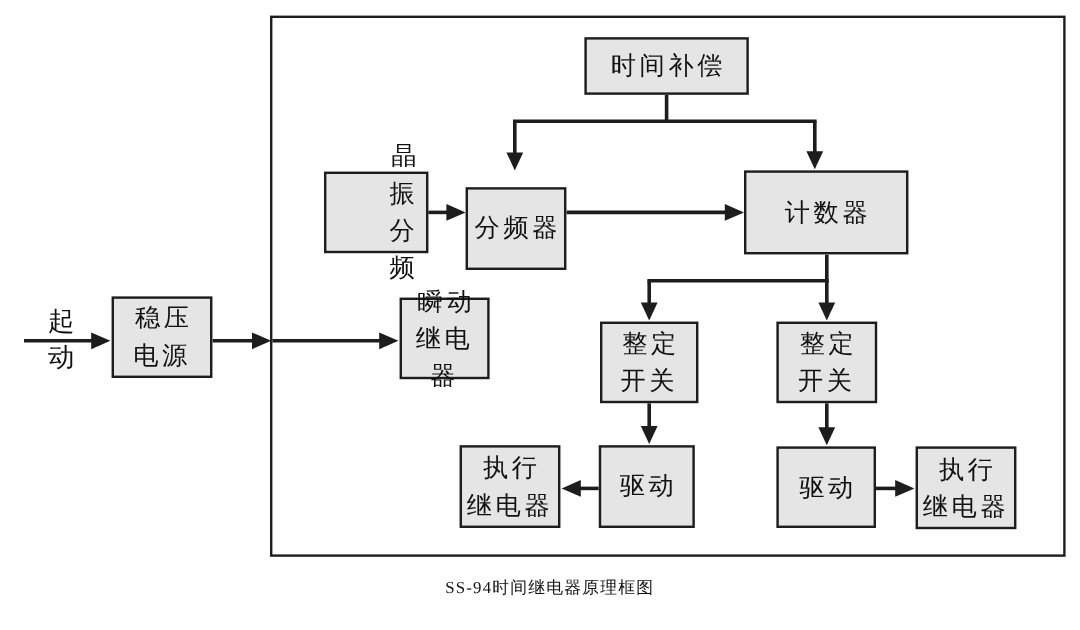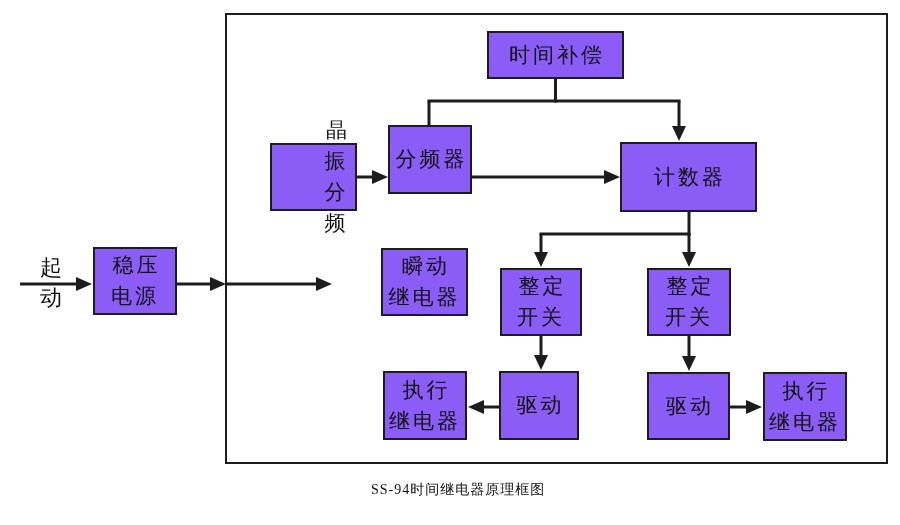--- a/index.html
+++ b/index.html
@@ -29,21 +29,21 @@
     top: 13px;
     width: 663px;
     height: 451px;
     border: 2px solid #1d1d1d;
     box-sizing: border-box;
     background: transparent;
   }
   .node {
     position: absolute;
     box-sizing: border-box;
-    background: #8b5cf6;
+    background: #e5e5e5;
     border: 2px solid #1d1d1d;
     display: flex;
     align-items: center;
     justify-content: center;
     text-align: center;
     font-size: 21px;
     line-height: 31px;
     letter-spacing: 3px;
     text-indent: 3px;
     white-space: pre-line;
@@ -148,28 +148,28 @@
   <div class="outer-frame"></div>
 
   <div class="free-label" style="left:29px; top:253px; width:44px;">起
 动</div>
 
   <div class="node" style="left:487px; top:31px;  width:137px; height:48px;">时间补偿</div>
 
   <div class="node" style="left:270px; top:143px; width:87px;  height:68px;padding-left:46px;">晶振
 分频</div>
 
-  <div class="node" style="left:388px; top:125px; width:84px;  height:69px;">分频器</div>
+  <div class="node" style="left:388px; top:156px; width:84px;  height:69px;">分频器</div>
 
   <div class="node" style="left:620px; top:142px; width:137px; height:70px;text-align:right;">计数器</div>
 
   <div class="node" style="left:93px;  top:247px; width:84px;  height:68px;">稳压
 电源</div>
 
-  <div class="node" style="left:333px; top:248px; width:87px;  height:68px;margin-left:48px;">瞬动
+  <div class="node" style="left:333px; top:248px; width:75px;  height:68px;">瞬动
 继电器</div>
 
   <div class="node" style="left:500px; top:268px; width:82px;  height:68px;">整定
 开关</div>
 
   <div class="node" style="left:647px; top:268px; width:84px;  height:68px;">整定
 开关</div>
 
   <div class="node" style="left:383px; top:371px; width:84px;  height:69px;">执行
 继电器</div>

